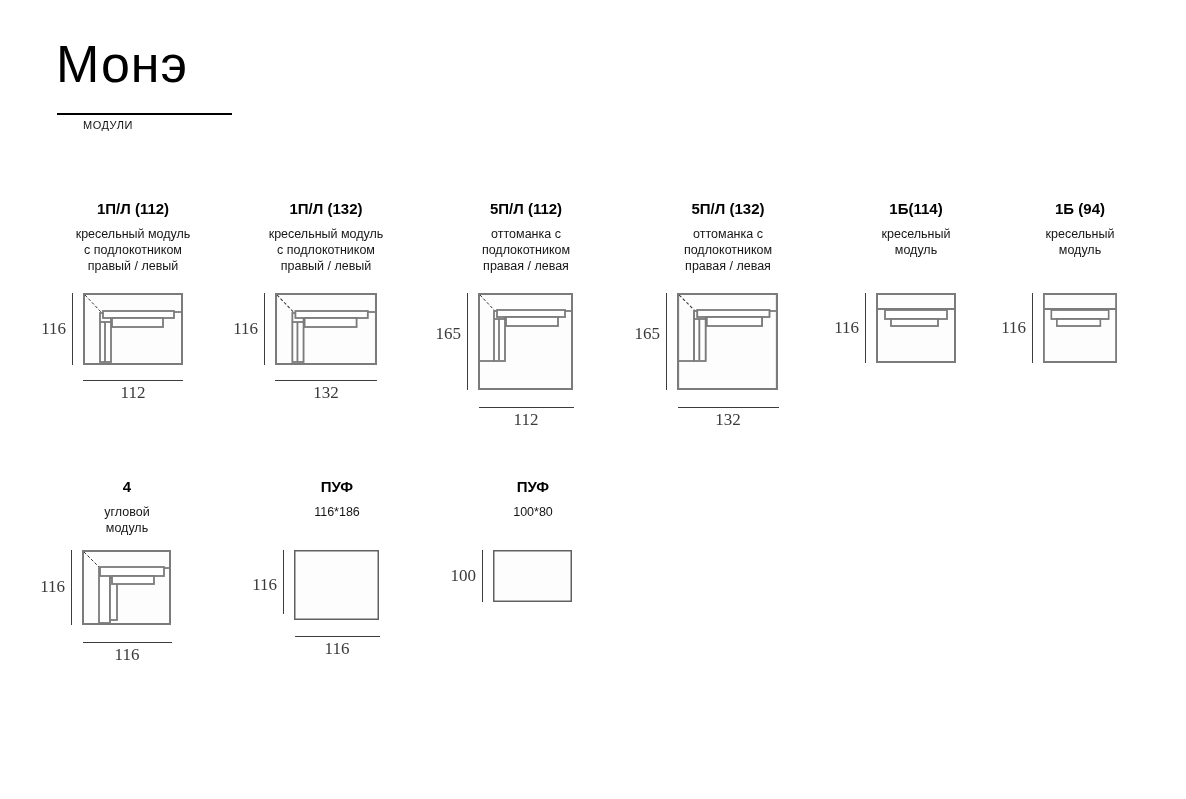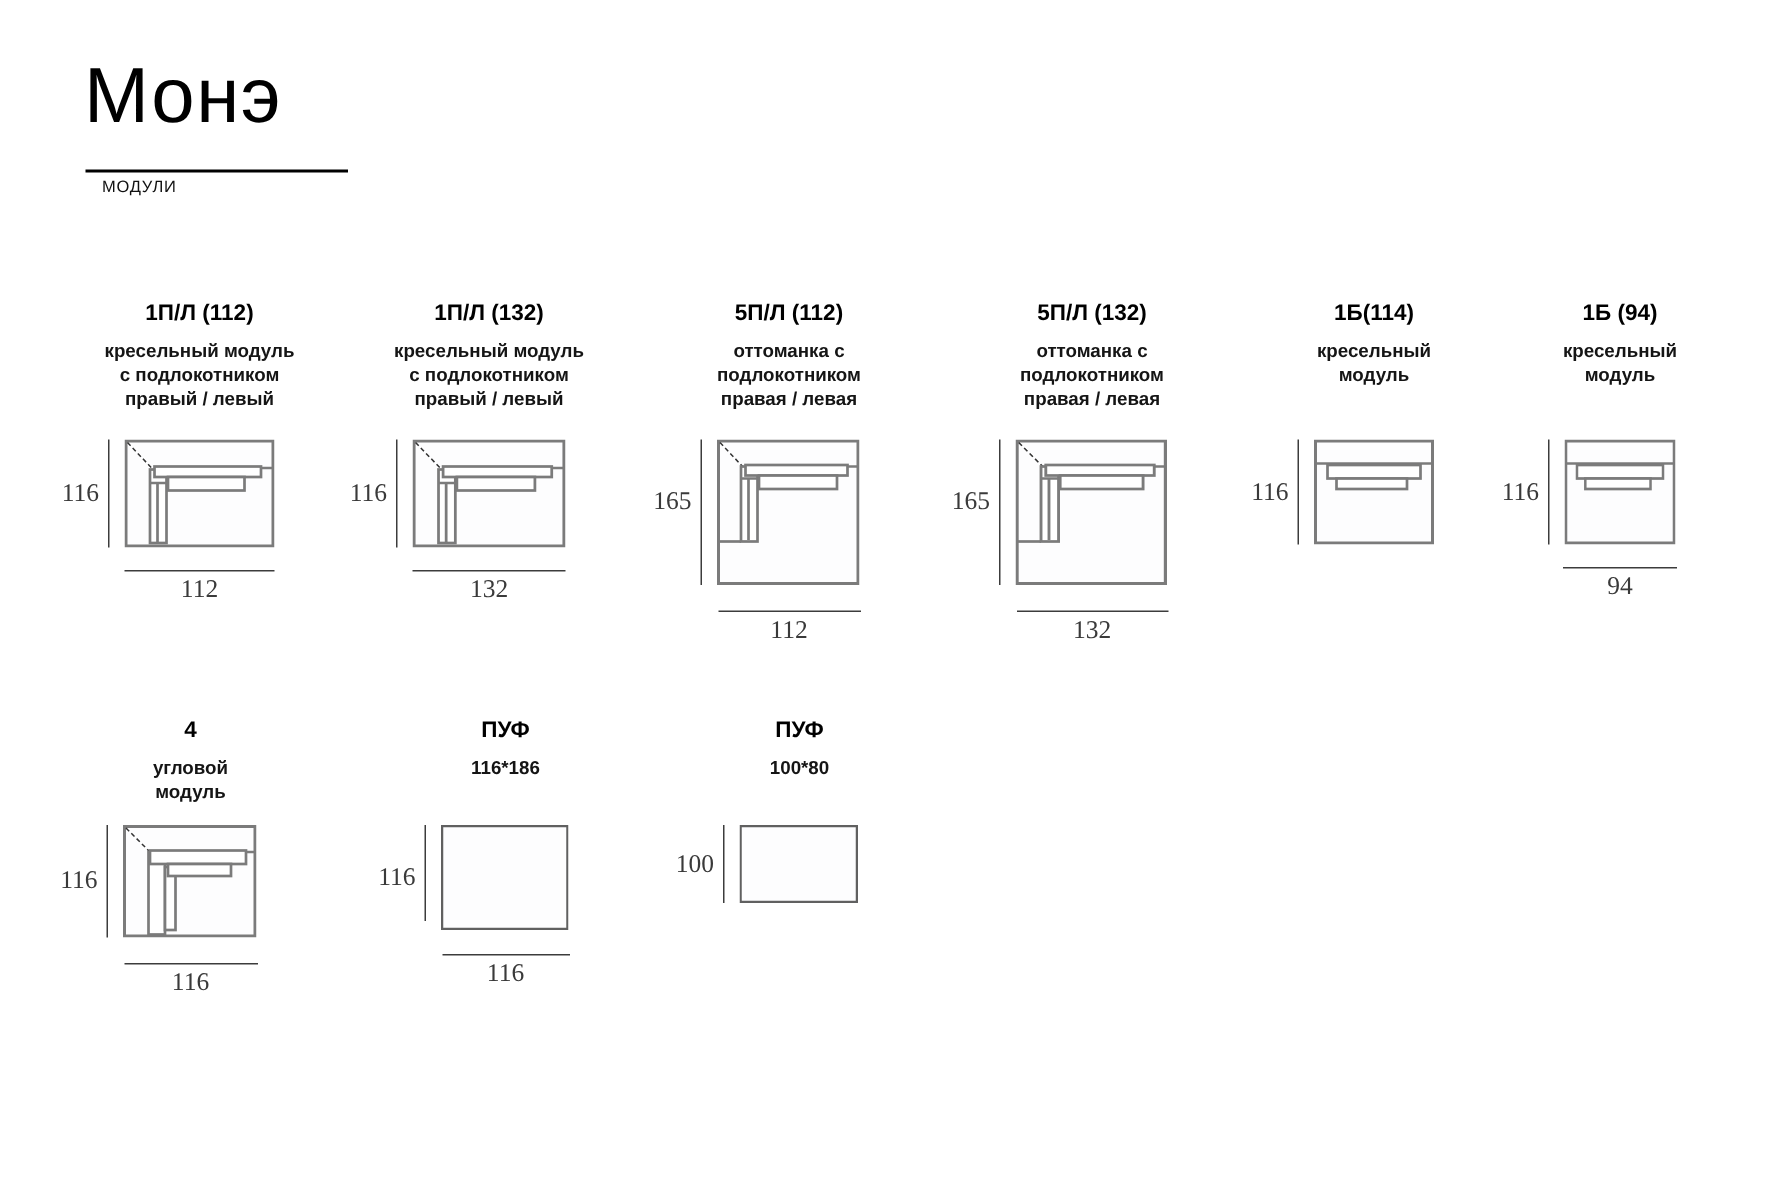--- a/index.html
+++ b/index.html
@@ -13,29 +13,29 @@
   .brand-title{
     position:absolute;left:56px;top:36px;margin:0;
     font-size:52px;font-weight:400;color:#000;line-height:1.1;
     font-family:"Liberation Sans", sans-serif;letter-spacing:1px;
   }
   .brand-underline{
     position:absolute;left:57px;top:113px;width:175px;height:0;
     border-top:2px solid #000;
   }
   .brand-subtitle{
-    position:absolute;left:68px;top:119px;
+    position:absolute;left:83px;top:119px;
     font-size:11px;color:#111;letter-spacing:0.5px;
   }
 
   
   .module{position:absolute;width:200px;text-align:center;}
   .m-code{font-size:15px;font-weight:bold;color:#000;line-height:18px;}
   .m-desc{
-    margin-top:8px;font-size:12.5px;font-weight:bold;color:#151515;
+    margin-top:8px;font-size:12.5px;font-weight:normal;color:#151515;
     line-height:16px;white-space:pre-line;
   }
   .fig-row{position:absolute;left:0;width:200px;}
   .fig-row svg{position:absolute;top:0;display:block;}
   .vline{position:absolute;top:0;width:1px;background:#3c3c3c;}
   .dim-num{
     font-family:Liberation Serif, serif;font-size:17px;color:#3a3a3a;
     line-height:22px;white-space:nowrap;
   }
   .v-num{position:absolute;left:0;text-align:right;}
@@ -184,24 +184,20 @@
     <div class="fig-row" style="top:93px;height:70px;">
       <span class="dim-num v-num" style="width:46px;top:24px;">116</span>
       <span class="vline" style="left:52px;height:70px;"></span>
       <svg style="left:63px;" width="74" height="70" viewBox="0 0 80 70" preserveAspectRatio="none">
         <rect class="outer" x="1" y="1" width="78" height="68"></rect>
         <line class="thin" x1="1" y1="16" x2="79" y2="16"></line>
         <rect class="bar" x="9" y="17" width="62" height="9"></rect>
         <rect class="bar" x="15" y="26" width="47" height="7"></rect>
       </svg>
     </div>
-    <div class="width-row" style="top:178px;">
-      <div class="hline" style="width:76px;"></div>
-      <span class="dim-num">94</span>
-    </div>
   </div>
 
   <div class="module" style="left:27px;top:478px;">
     <div class="m-code">4</div>
     <div class="m-desc">угловой
 модуль</div>
     <div class="fig-row" style="top:72px;height:75px;">
       <span class="dim-num v-num" style="width:38px;top:26px;">116</span>
       <span class="vline" style="left:44px;height:75px;"></span>
       <svg style="left:55px;" width="89" height="75" viewBox="0 0 89 75">

